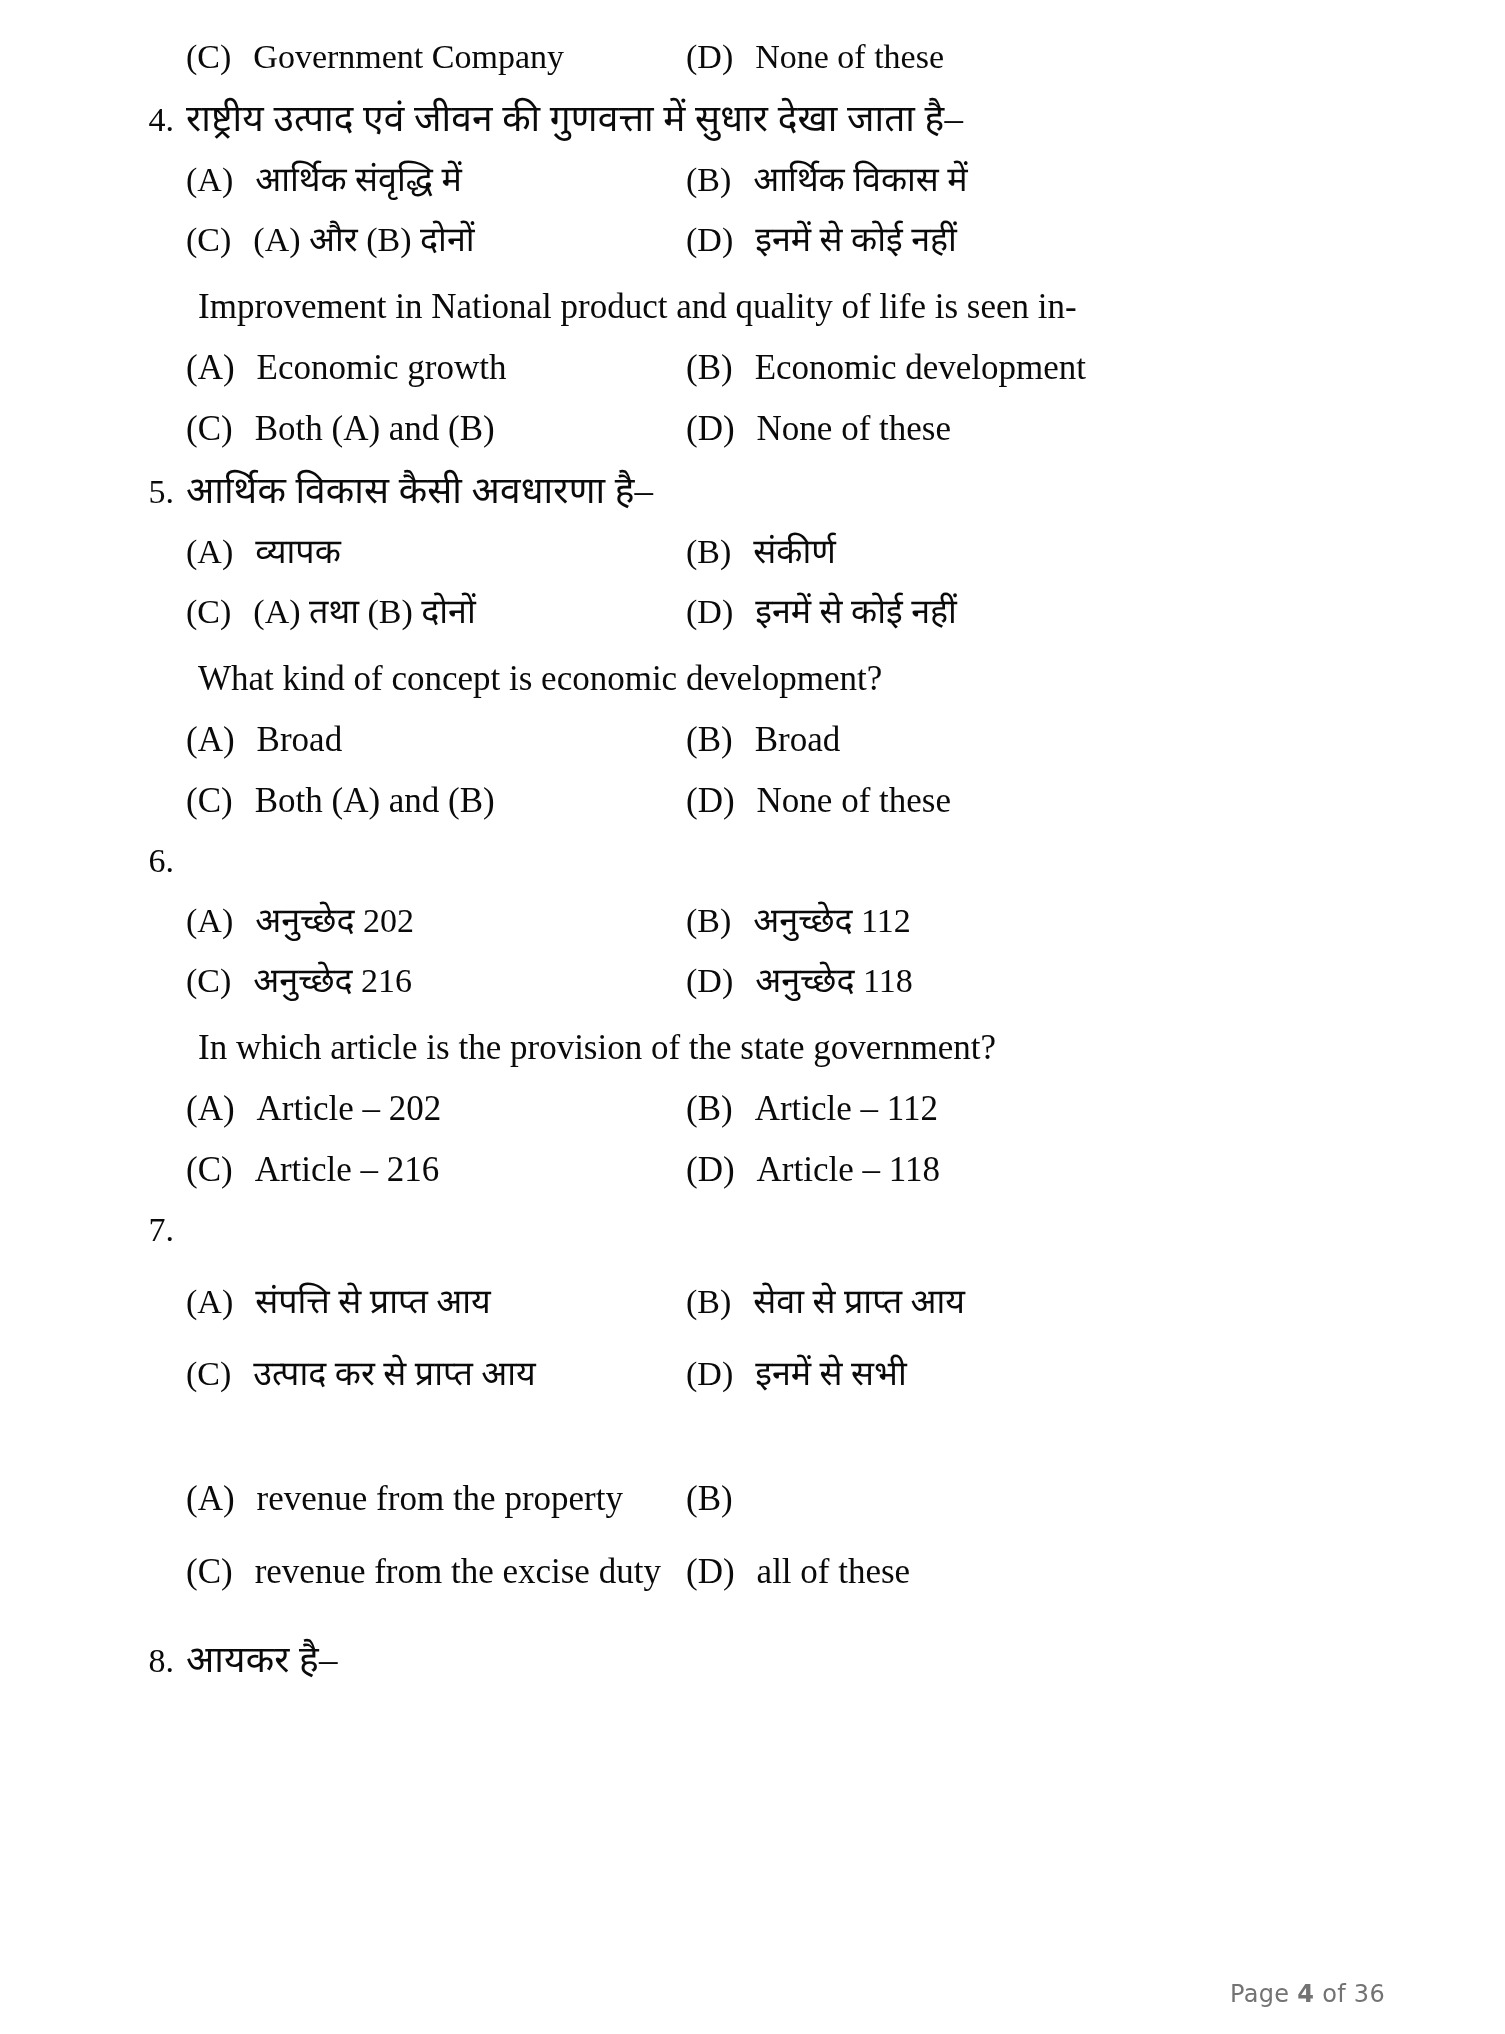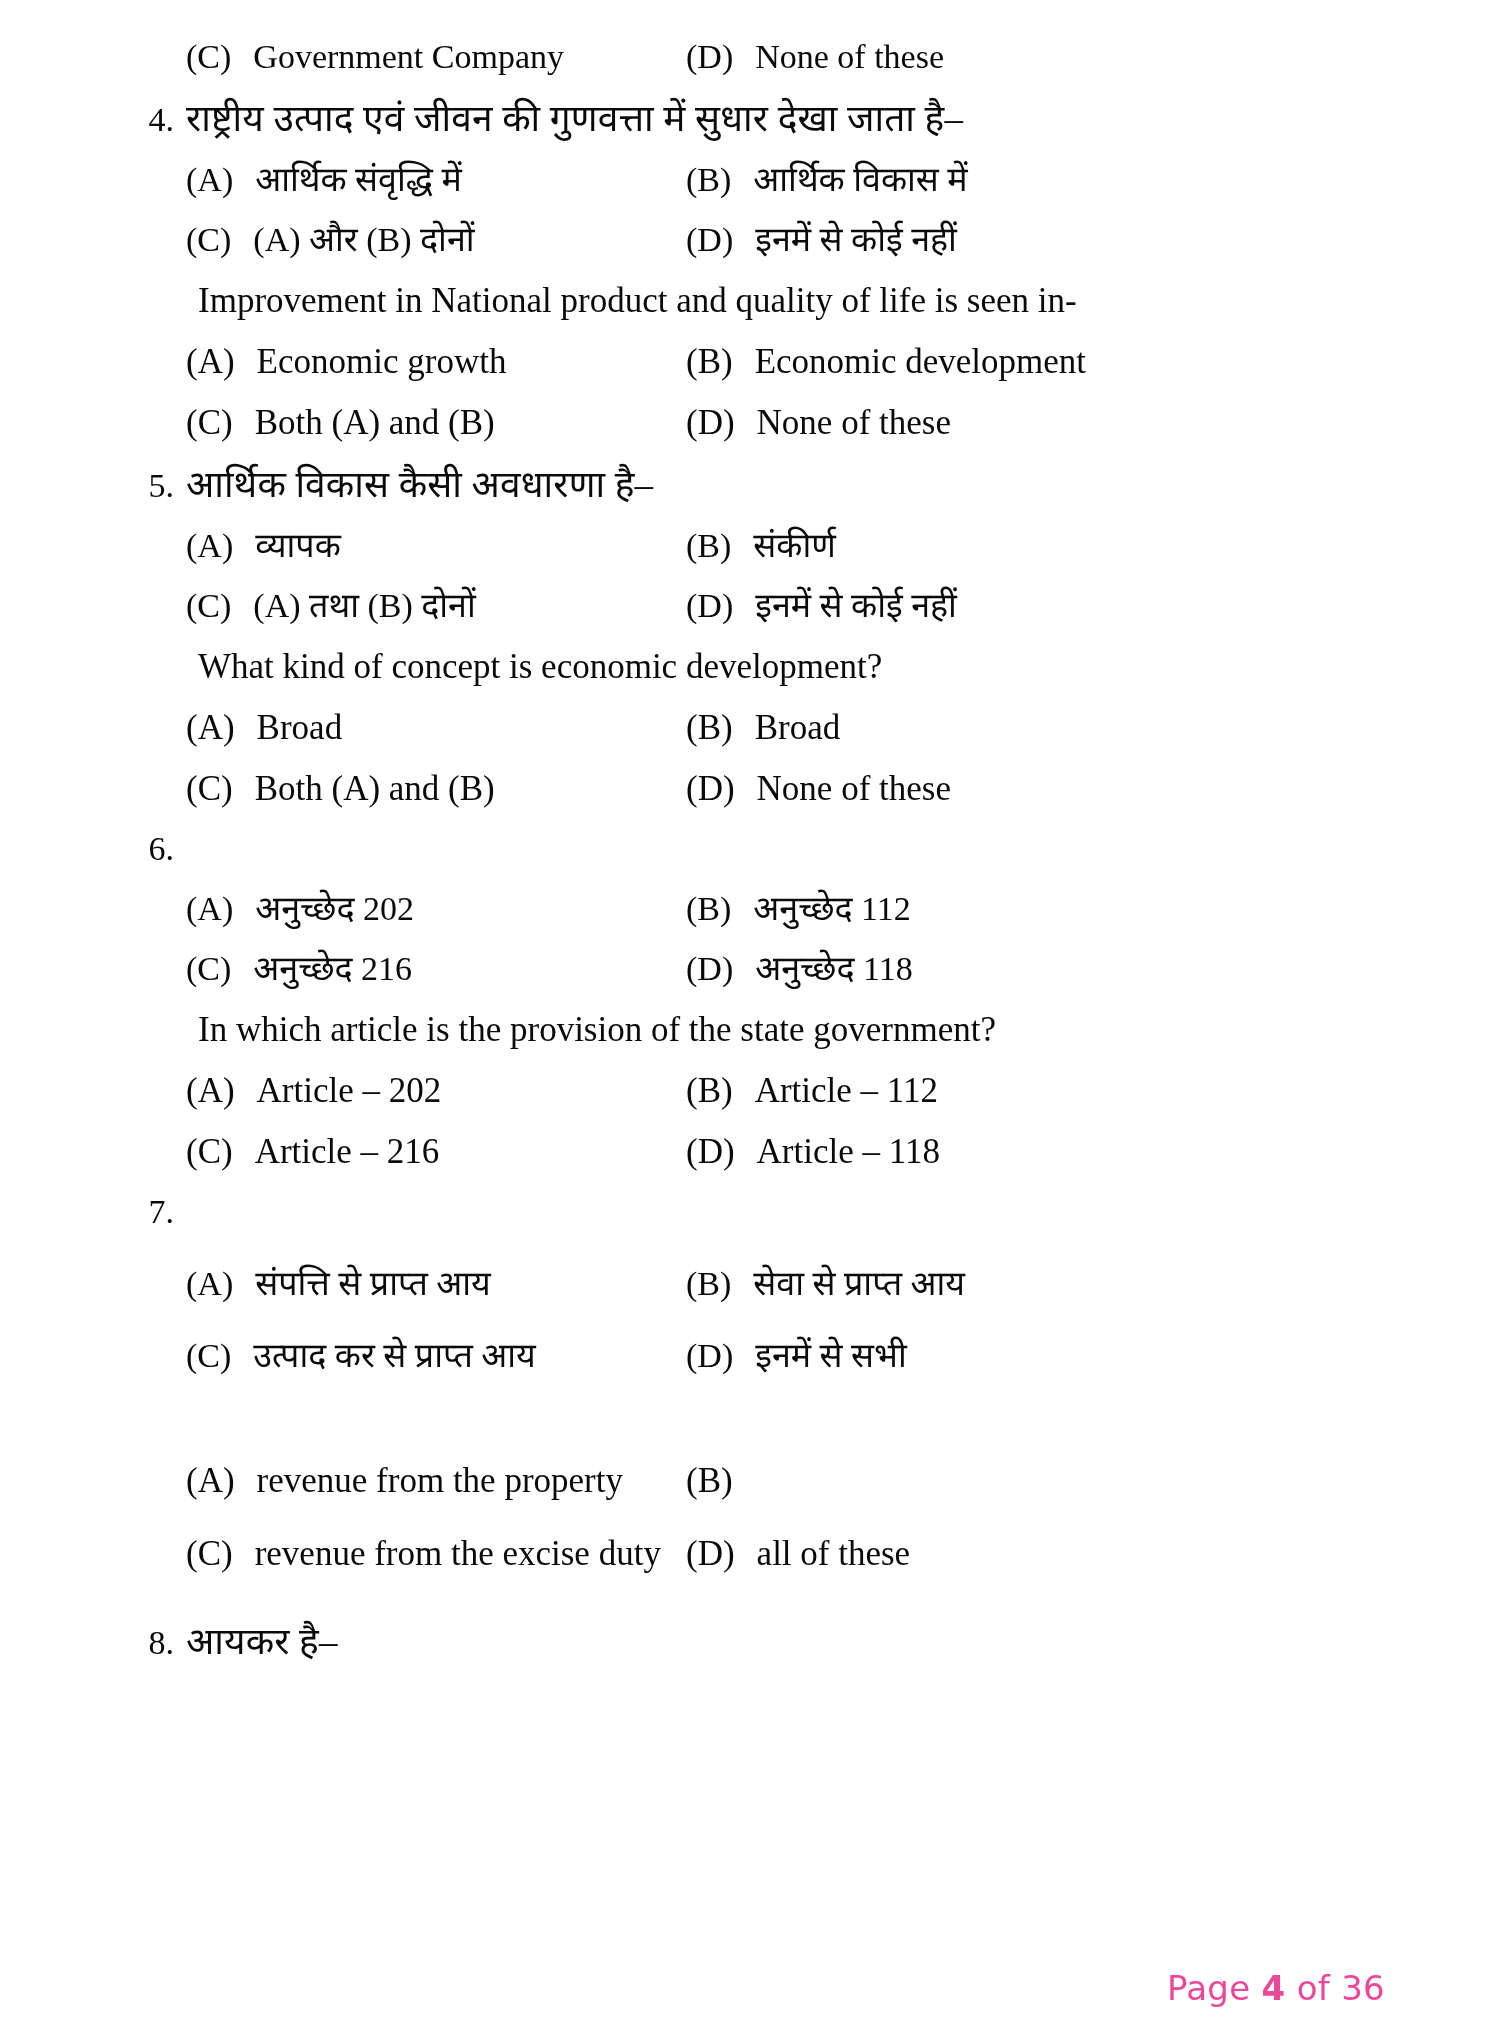--- a/index.html
+++ b/index.html
@@ -36,20 +36,21 @@
     box-sizing: border-box;
     font-size: 34px;
   }
   .qtext-hi {
     font-size: 37px;
     letter-spacing: 0.2px;
   }
   .qtext-en {
     font-size: 35px;
     padding-left: 58px;
+    margin-top: 6px;
   }
 
   
   .opts {
     display: flex;
     width: 100%;
     padding-left: 46px;
     box-sizing: border-box;
   }
   .opt {
@@ -76,22 +77,22 @@
   .gap-md { height: 26px; }
   .gap-lg { height: 38px; }
   .gap-xl { height: 52px; }
 
   
   .footer {
     position: absolute;
     right: 120px;
     bottom: 26px;
     font-family: "DejaVu Sans", "Liberation Sans", sans-serif;
-    font-size: 34px;
-    color: #ec4899;
+    font-size: 24px;
+    color: #737373;
     letter-spacing: 0.3px;
   }
   .footer b { font-weight: 700; }
 
   
   .block { margin-bottom: 0; }
 </style>
 </head>
 <body>
 

